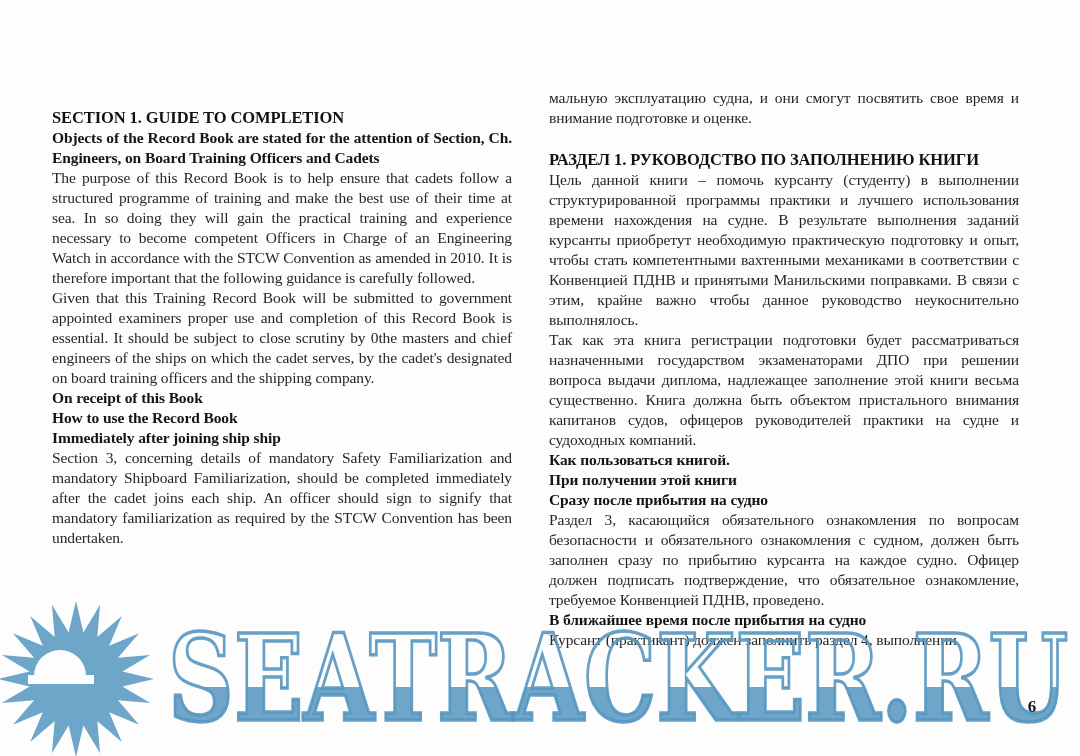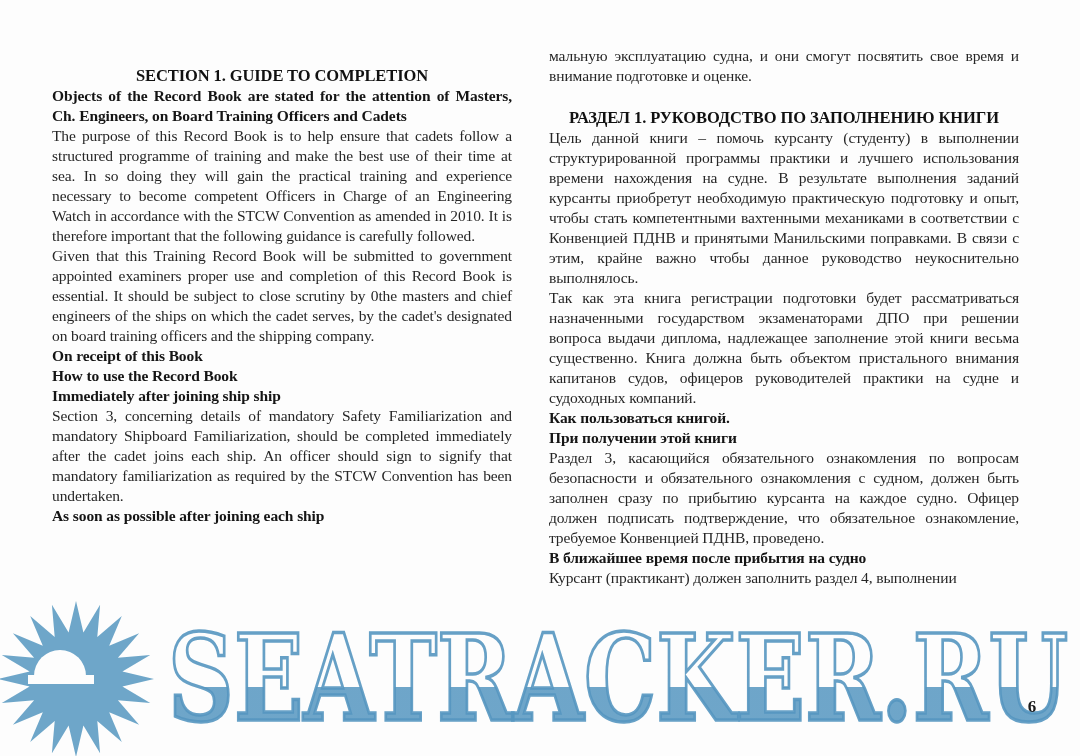--- a/index.html
+++ b/index.html
@@ -16,30 +16,31 @@
   }
   .col {
     position: absolute;
     z-index: 1;
     color: #262626;
     font-size: 15.5px;
     line-height: 20px;
     text-align: justify;
     letter-spacing: -0.1px;
     hyphens: auto;
+    margin-top: 42px;
     -webkit-hyphens: auto;
   }
   .col-left  { left: 52px;  top: 66px; width: 460px; }
   .col-right { left: 549px; top: 46px; width: 470px; }
   .col p { margin: 0; }
   .h1 {
     font-weight: bold;
     font-size: 16.5px;
     color: #111;
-    text-align: center;
+    text-align: left;
     margin: 0 0 18px 0;
   }
   .h1.mid { margin-top: 22px; }
   .bold { font-weight: bold; color: #151515; }
   .gap-before { margin-top: 20px; }
   .watermark {
     position: absolute;
     left: 0; top: 0;
     z-index: 5;
     pointer-events: none;
@@ -55,37 +56,37 @@
     text-align: center;
   }
 </style>
 </head>
 <body>
 
 <div class="page">
 
   <div class="col col-left" lang="en">
     <p class="h1">SECTION 1. GUIDE TO COMPLETION</p>
-    <p class="bold">Objects of the Record Book are stated for the attention of Masters, Ch. Engineers, on Board Training Officers and Cadets</p>
+    <p class="bold">Objects of the Record Book are stated for the attention of Section, Ch. Engineers, on Board Training Officers and Cadets</p>
     <p>The purpose of this Record Book is to help ensure that cadets follow a structured programme of training and make the best use of their time at sea. In so doing they will gain the practical training and experience necessary to become competent Officers in Charge of an Engineering Watch in accordance with the STCW Convention as amended in 2010. It is therefore important that the following guidance is carefully followed.</p>
     <p>Given that this Training Record Book will be submitted to government appointed examiners proper use and completion of this Record Book is essential. It should be subject to close scrutiny by 0the masters and chief engineers of the ships on which the cadet serves, by the cadet's designated on board training officers and the shipping company.</p>
     <p class="bold">On receipt of this Book</p>
     <p class="bold">How to use the Record Book</p>
     <p class="bold">Immediately after joining ship ship</p>
     <p>Section 3, concerning details of mandatory Safety Familiarization and mandatory Shipboard Familiarization, should be completed immediately after the cadet joins each ship. An officer should sign to signify that mandatory familiarization as required by the STCW Convention has been undertaken.</p>
-    <p class="bold">As soon as possible after joining each ship</p>
   </div>
 
   <div class="col col-right" lang="ru">
     <p>мальную эксплуатацию судна, и они смогут посвятить свое время и внимание подготовке и оценке.</p>
     <p class="h1 mid">РАЗДЕЛ 1. РУКОВОДСТВО ПО ЗАПОЛНЕНИЮ КНИГИ</p>
     <p>Цель данной книги – помочь курсанту (студенту) в выполнении структурированной программы практики и лучшего использования времени нахождения на судне. В результате выполнения заданий курсанты приобретут необходимую практическую подготовку и опыт, чтобы стать компетентными вахтенными механиками в соответствии с Конвенцией ПДНВ и принятыми Манильскими поправками. В связи с этим, крайне важно чтобы данное руководство неукоснительно выполнялось.</p>
     <p>Так как эта книга регистрации подготовки будет рассматриваться назначенными государством экзаменаторами ДПО при решении вопроса выдачи диплома, надлежащее заполнение этой книги весьма существенно. Книга должна быть объектом пристального внимания капитанов судов, офицеров руководителей практики на судне и судоходных компаний.</p>
     <p class="bold gap-before">Как пользоваться книгой.</p>
     <p class="bold">При получении этой книги</p>
+    <p class="bold">Сразу после прибытия на судно</p>
     <p>Раздел 3, касающийся обязательного ознакомления по вопросам безопасности и обязательного ознакомления с судном, должен быть заполнен сразу по прибытию курсанта на каждое судно. Офицер должен подписать подтверждение, что обязательное ознакомление, требуемое Конвенцией ПДНВ, проведено.</p>
     <p class="bold">В ближайшее время после прибытия на судно</p>
     <p>Курсант (практикант) должен заполнить раздел 4, выполнении</p>
   </div>
 
   <svg class="watermark" width="1080" height="756" viewBox="0 0 1080 756">
     <defs>
       <linearGradient id="wmgrad" x1="0" y1="0" x2="0" y2="1">
         <stop offset="0" stop-color="#5596c0" stop-opacity="0"></stop>
         <stop offset="0.57" stop-color="#5596c0" stop-opacity="0"></stop>

